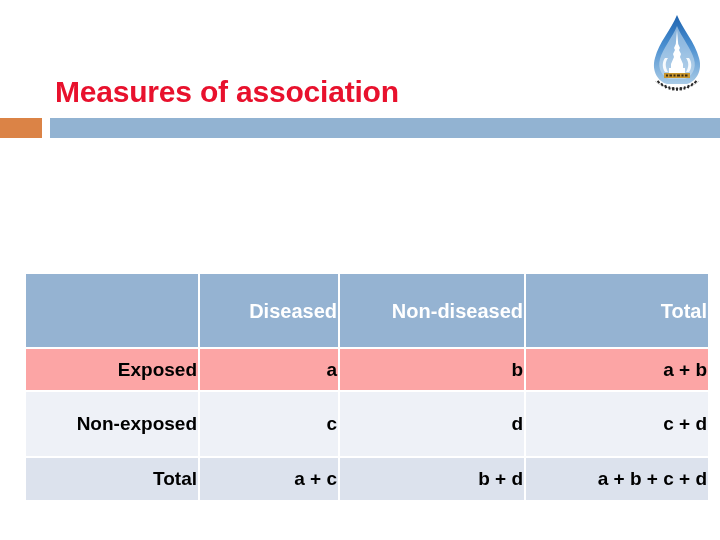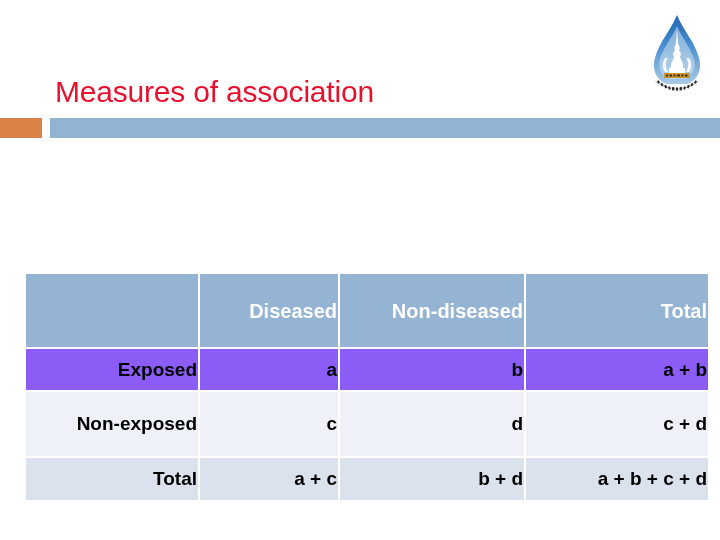--- a/index.html
+++ b/index.html
@@ -31,21 +31,21 @@
     width: 64px;
     height: 88px;
   }
 
   
   .slide-title {
     position: absolute;
     left: 55px;
     top: 75px;
     font-size: 30px;
-    font-weight: normal;
+    font-weight: bold;
     color: #e8112d;
     letter-spacing: -0.2px;
     white-space: nowrap;
   }
 
   
   .bar-orange {
     position: absolute;
     left: 0px;
     top: 118px;
@@ -117,21 +117,21 @@
     background: #95b3d2;
     color: #ffffff;
     height: 71px;
     font-size: 20px;
   }
   .assoc-table thead th.corner {
     background: #95b3d2;
   }
 
   .assoc-table tbody tr.band-a td {
-    background: #8b5cf6;
+    background: #fca5a5;
     height: 39px;
   }
   .assoc-table tbody tr.band-b td {
     background: #eef1f7;
     height: 62px;
     margin-top: 28px;
   }
   .assoc-table tbody tr.band-c td {
     background: #dce2ed;
     height: 40px;

